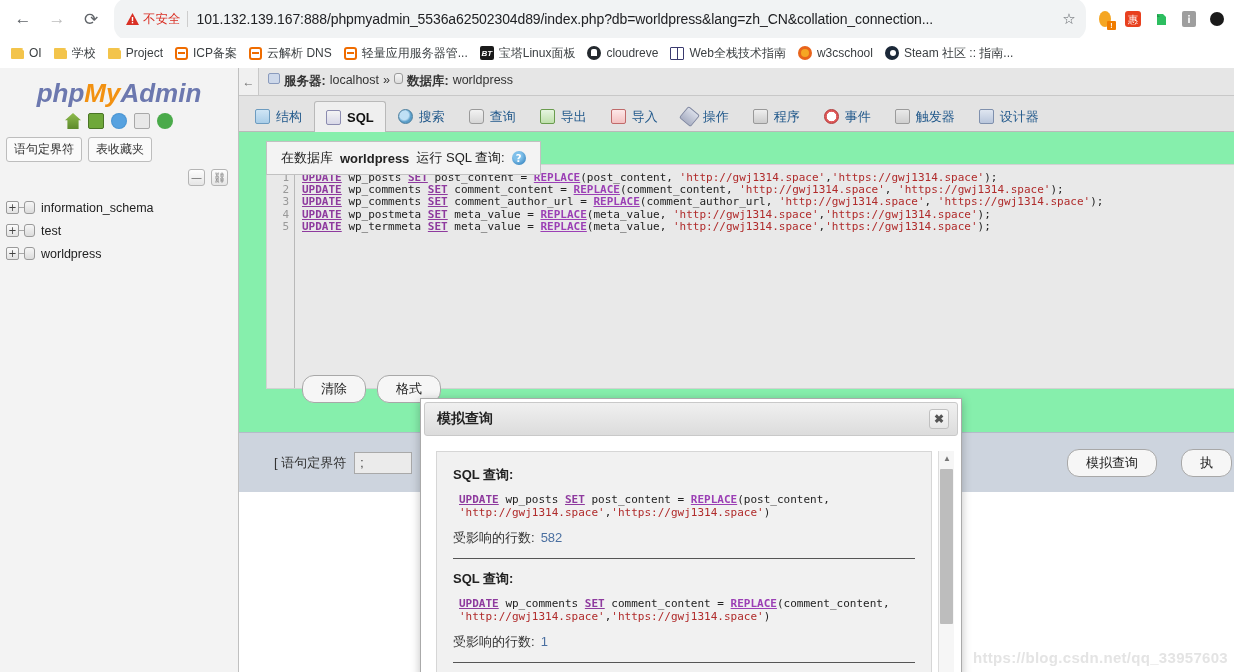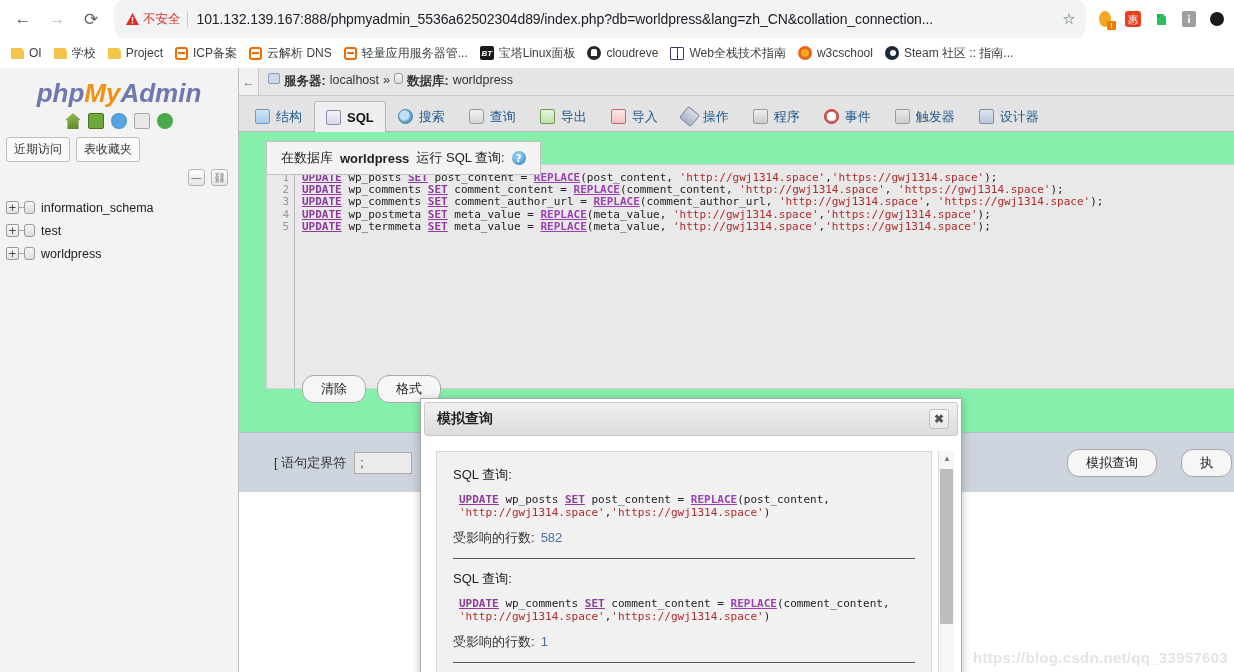--- a/index.html
+++ b/index.html
@@ -330,21 +330,21 @@
   }
   .modal-body {
     position: absolute; left: 3px; right: 3px; top: 42px; bottom: 3px;
     overflow: hidden; background: #fff;
   }
   .modal-scroll {
     position: absolute; left: 12px; right: 26px; top: 10px; bottom: 4px;
     background: #f1f1f1; border: 1px solid #d6d6d6;
     padding: 14px 16px; overflow: hidden;
   }
-  .q-label { font-size: 13px; font-weight: normal; color: #222; margin-bottom: 9px;}
+  .q-label { font-size: 13px; font-weight: bold; color: #222; margin-bottom: 9px;}
   .q-sql {
     font-family: "DejaVu Sans Mono", monospace; font-size: 11px;
     line-height: 13px; padding-left: 6px; white-space: pre-wrap;
     margin-bottom: 10px;
   }
   .q-rows { font-size: 13px; color: #333; padding-bottom: 11px; }
   .q-rows .num { color: #4a6fa0; padding-left: 6px; }
   .q-sep { border-top: 1px solid #555; margin: 0 0 11px 0; }
 
   .vscroll {
@@ -509,21 +509,21 @@
       <span class="php">php</span><span class="my">My</span><span class="admin">Admin</span>
     </div>
     <div class="pma-icons">
       <span class="ic-home"></span>
       <span class="ic-exit"></span>
       <span class="ic-help"></span>
       <span class="ic-doc"></span>
       <span class="ic-reload"></span>
     </div>
     <div class="tab-pills">
-      <div class="pill">近期访问</div>
+      <div class="pill">语句定界符</div>
       <div class="pill">表收藏夹</div>
     </div>
     <div class="mini-btns">
       <div class="mini-btn">—</div>
       <div class="mini-btn">⛓</div>
     </div>
     <div class="db-tree">
       <div class="db-row">
         <span class="plus-box">+</span>
         <span class="tree-dash"></span>

